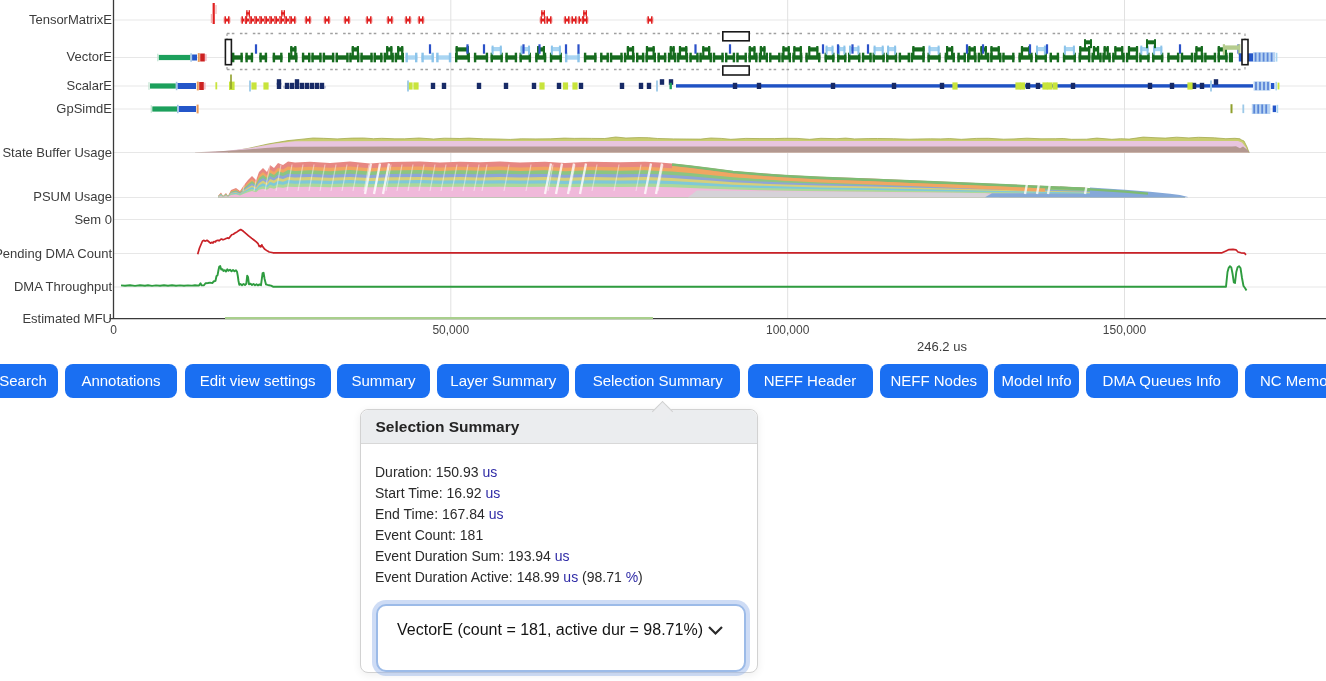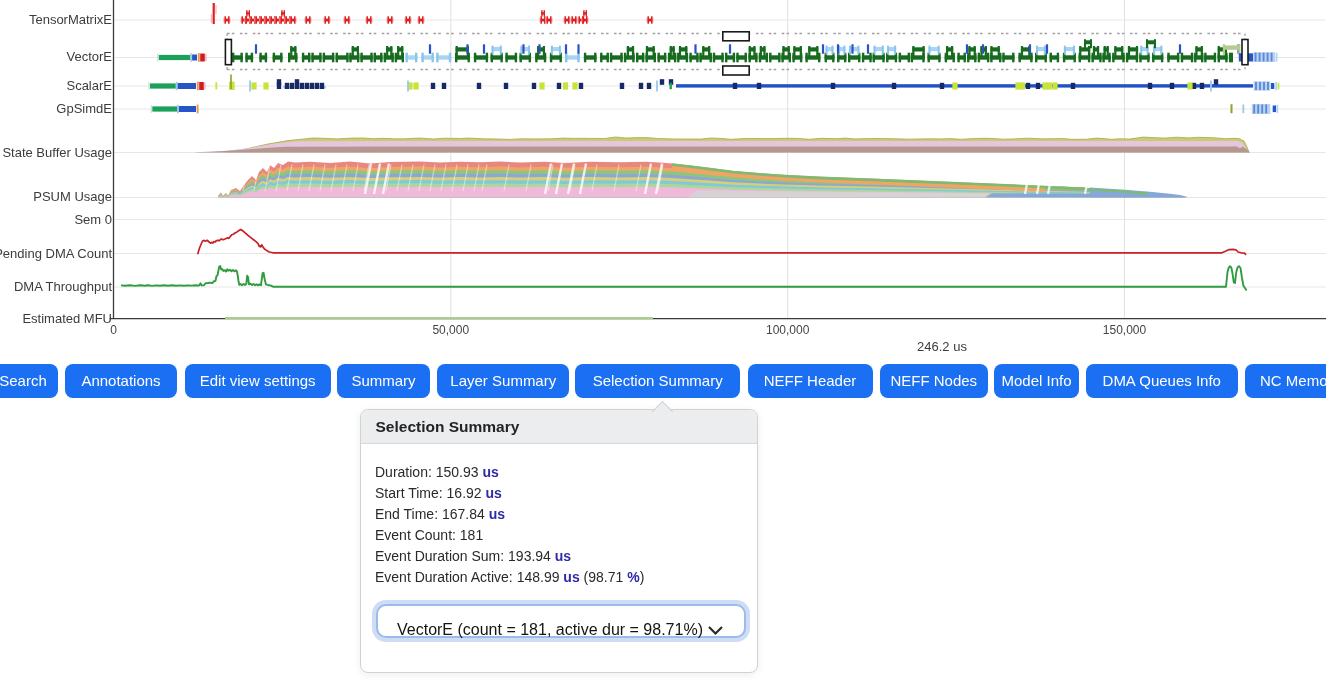--- a/index.html
+++ b/index.html
@@ -4,22 +4,22 @@
 html,body{width:1326px;height:681px;background:#fff;font-family:"Liberation Sans",sans-serif;overflow:hidden;position:relative}
 .btn{position:absolute;top:364px;height:33.5px;background:#1a6ff2;border-radius:8px;color:#fff;
 font-size:15px;display:flex;align-items:center;justify-content:center;white-space:nowrap}
 .panel{position:absolute;left:359.5px;top:409px;width:398px;height:263.5px;background:#fff;
 border:1px solid #d2d2d2;border-radius:8px;box-shadow:0 2px 8px rgba(0,0,0,.07)}
 .phead{height:34px;background:#ebedef;border-bottom:1px solid #d8d8d8;border-radius:8px 8px 0 0;
 line-height:34px;padding-left:15px;font-size:15.5px;font-weight:bold;color:#242424}
 .arrow{position:absolute;left:654.5px;top:403.5px;width:15px;height:15px;background:#ecedef;
 border-top:1px solid #cfcfcf;border-left:1px solid #cfcfcf;transform:rotate(45deg);z-index:5}
 .body{position:absolute;left:14.5px;top:52px;font-size:14px;color:#2a2a2a;line-height:21px}
-.u{color:#2e2aa6;font-weight:bold}
-.sel{position:absolute;left:15.5px;top:194px;width:369.5px;height:34px;border:2px solid #9cbbe8;
+.u{color:#2e2aa6;font-weight:normal}
+.sel{position:absolute;left:15.5px;top:194px;width:369.5px;height:68px;border:2px solid #9cbbe8;
 border-radius:10px;background:#fff;box-shadow:0 0 0 4px rgba(147,178,233,.45);font-size:16px;
 color:#141414;line-height:47px;padding-left:19px;white-space:nowrap}
 .chev{position:absolute;left:329px;top:19px}
 </style></head><body>
 <svg width="1326" height="360" viewBox="0 0 1326 360">
 <line x1="113.5" y1="20.0" x2="1326.0" y2="20.0" stroke="#e7e7e7" stroke-width="1"></line>
 <line x1="113.5" y1="57.5" x2="1326.0" y2="57.5" stroke="#e7e7e7" stroke-width="1"></line>
 <line x1="113.5" y1="86.0" x2="1326.0" y2="86.0" stroke="#e7e7e7" stroke-width="1"></line>
 <line x1="113.5" y1="109.0" x2="1326.0" y2="109.0" stroke="#e7e7e7" stroke-width="1"></line>
 <line x1="113.5" y1="152.5" x2="1326.0" y2="152.5" stroke="#e7e7e7" stroke-width="1"></line>

